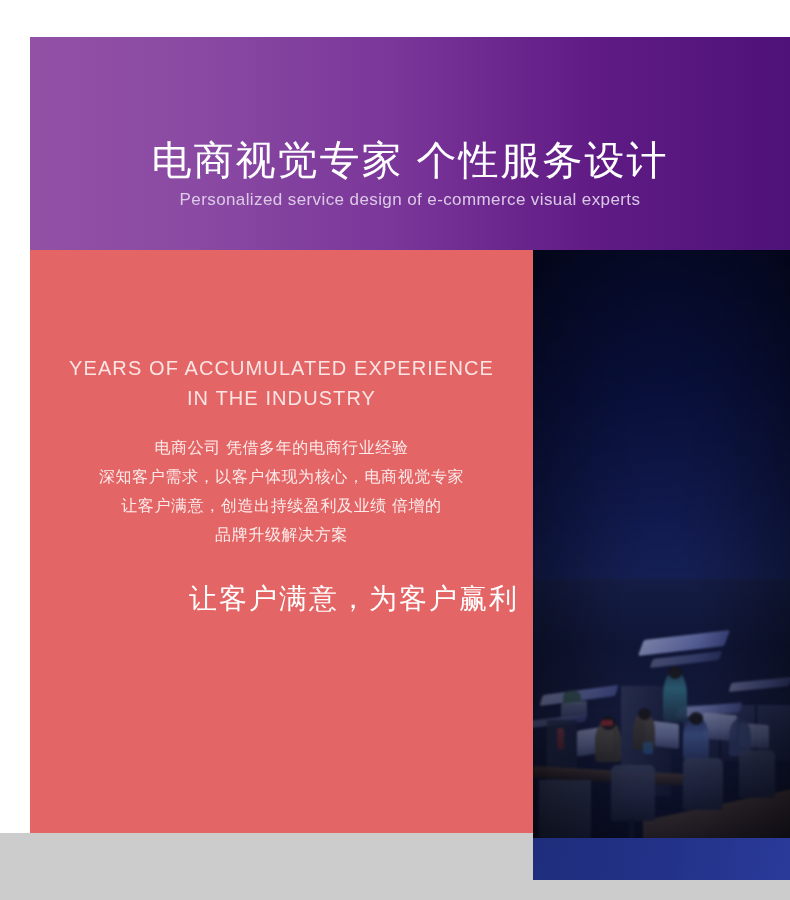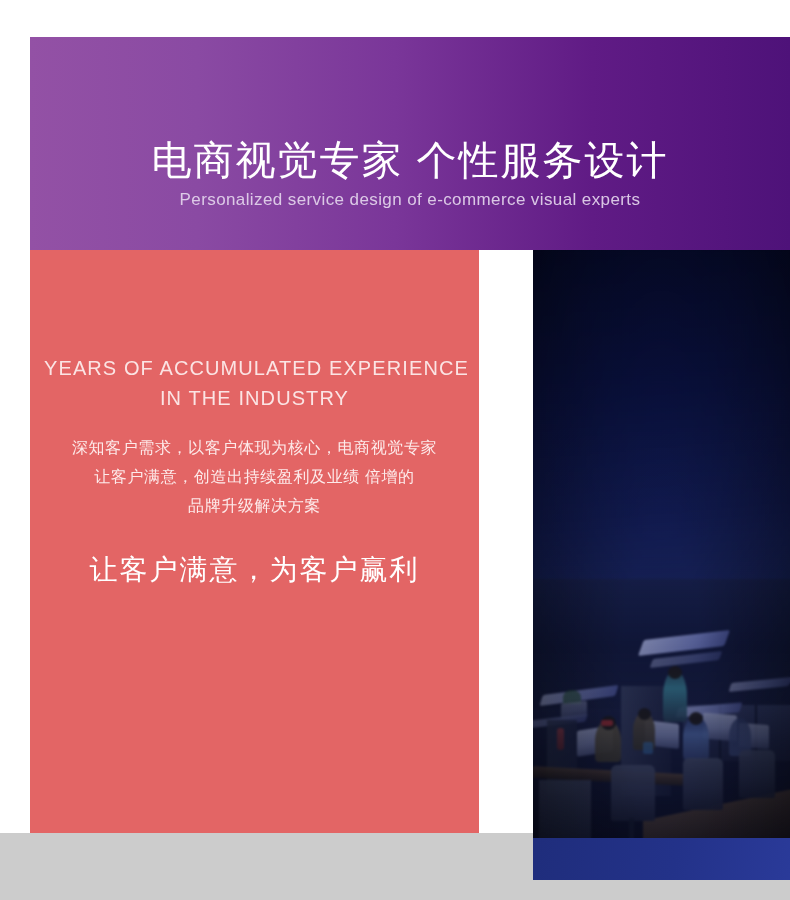--- a/index.html
+++ b/index.html
@@ -40,21 +40,21 @@
     line-height:26px;
     letter-spacing:0.4px;
     font-weight:300;
     margin-top:3px;
     white-space:nowrap;
     opacity:.93;
   }
 
   
   #red-panel{
-    position:absolute; left:30px; top:250px; width:449px; height:583px;
+    position:absolute; left:30px; top:250px; width:503px; height:583px;
     background:#e36565;
     overflow:hidden;
   }
   #red-panel-inner{
     position:absolute; left:0; right:0; top:0; padding:0 14px; text-align:center;
   }
   #eyebrow-en{
     margin-top:103px;
     color:#fbe4e4;
     font-size:20px;
@@ -82,20 +82,21 @@
   }
   #body-copy .copy-line{ display:block; white-space:nowrap; }
   #slogan-cn{
     margin-top:30px;
     color:#ffffff;
     font-size:28px;
     line-height:40px;
     letter-spacing:2px;
     font-weight:500;
     white-space:nowrap;
+    text-align:right;
   }
 
   
   #office-photo{
     position:absolute; left:533px; top:250px; width:257px; height:588px;
     overflow:hidden;
     background:#0a1040;
   }
   
   .ph-sky{
@@ -251,20 +252,21 @@
 <div id="red-panel">
   <div id="red-panel-inner">
 
     <div id="eyebrow-en">
       <span class="en-line">YEARS OF ACCUMULATED EXPERIENCE</span>
       <span class="en-line">IN THE INDUSTRY</span>
     </div>
 
 
     <div id="body-copy">
+      <span class="copy-line">电商公司 凭借多年的电商行业经验</span>
       <span class="copy-line">深知客户需求，以客户体现为核心，电商视觉专家</span>
       <span class="copy-line">让客户满意，创造出持续盈利及业绩 倍增的</span>
       <span class="copy-line">品牌升级解决方案</span>
     </div>
 
     <div id="slogan-cn">让客户满意，为客户赢利</div>
   </div>
 </div>
 
 <div id="office-photo">

